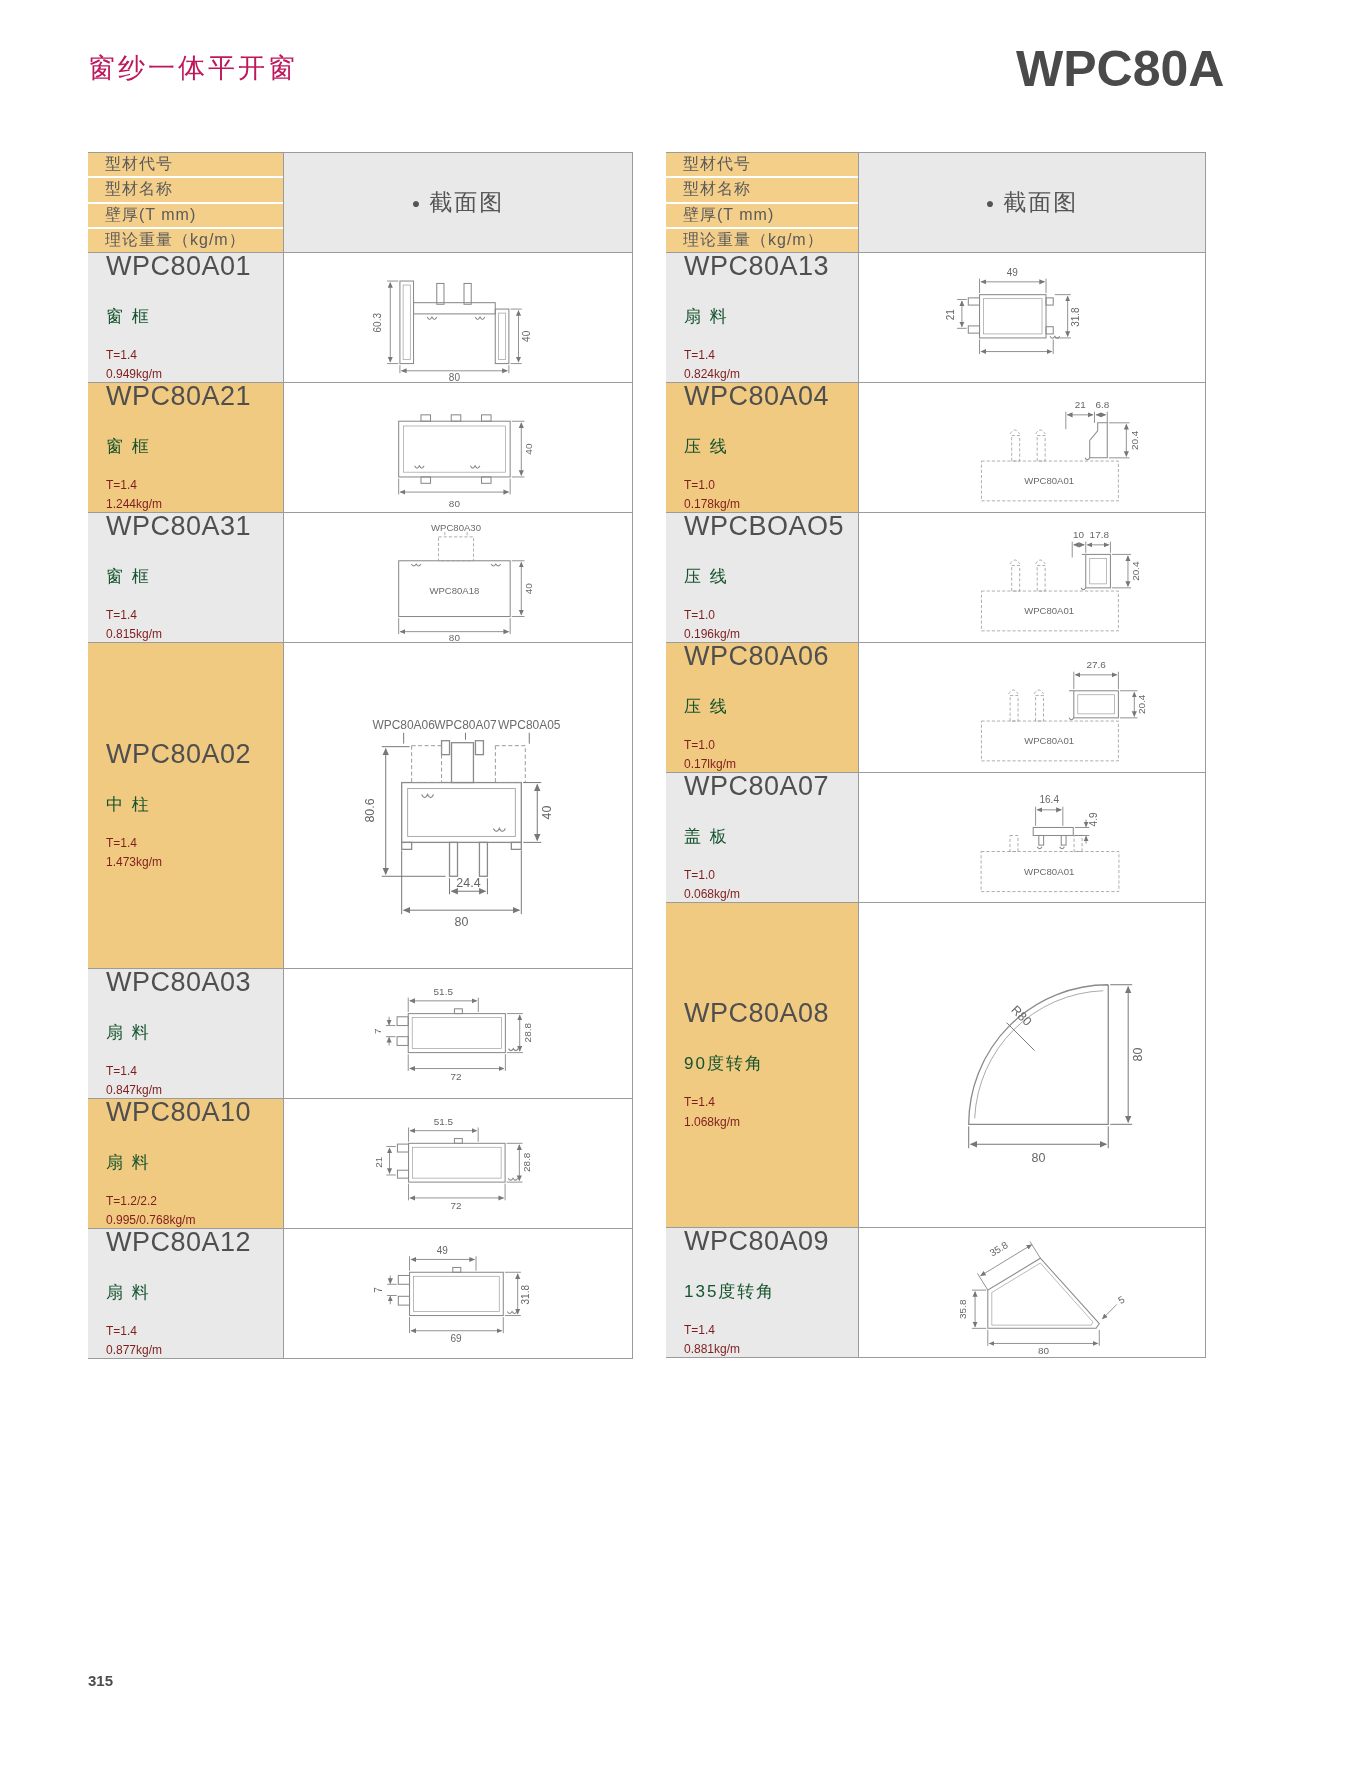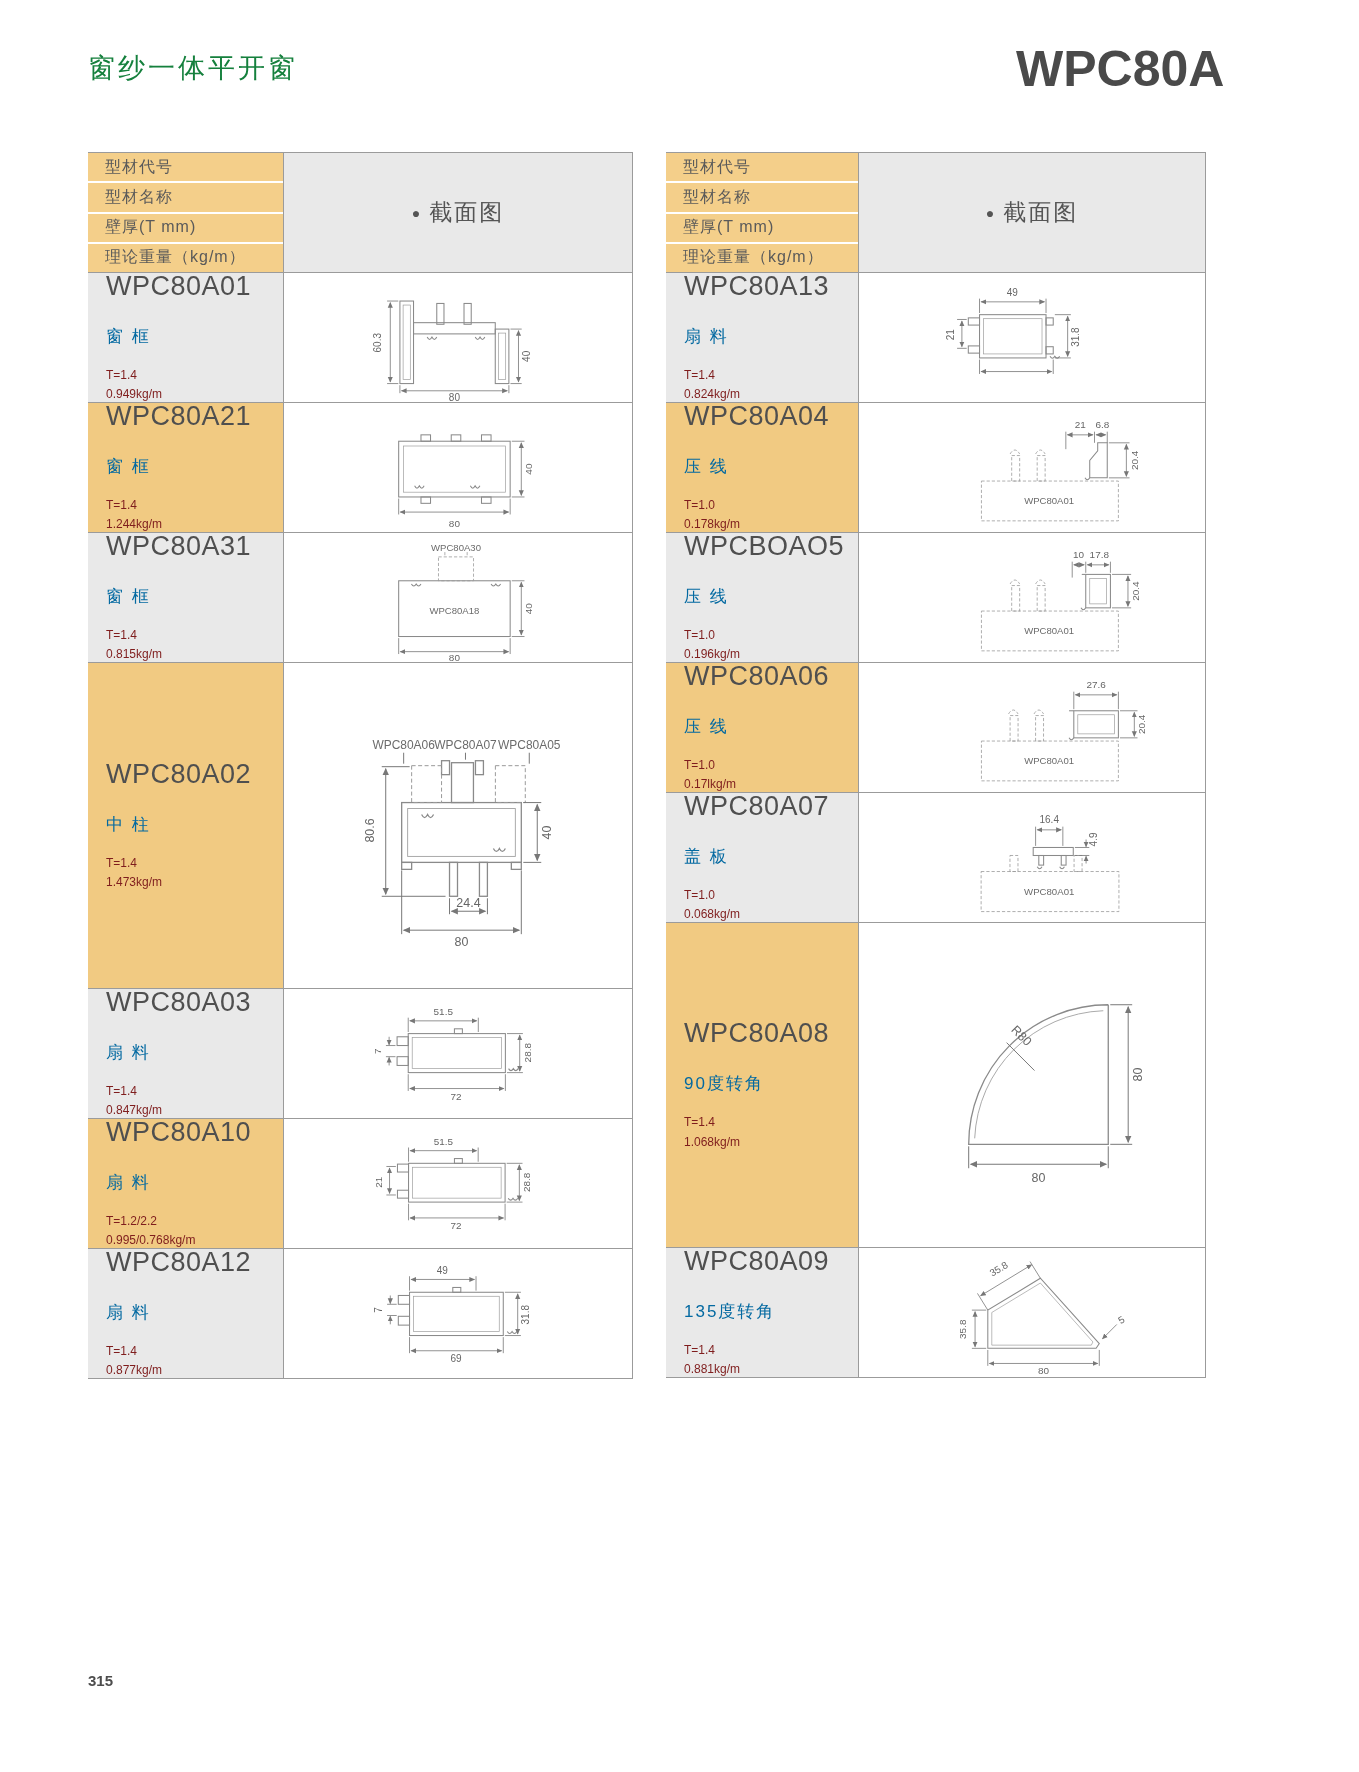--- a/index.html
+++ b/index.html
@@ -4,39 +4,39 @@
 <style>
   :root{
     --header-yellow:#f4cf8a;
     --row-yellow:#f1ca82;
     --row-gray:#e9e9e9;
     --line:#9b9b9b;
   }
   *{box-sizing:border-box;margin:0;padding:0}
   html,body{background:#fff}
   body{width:1359px;height:1772px;position:relative;font-family:"Liberation Sans",sans-serif;overflow:hidden}
-  .page-title-left{position:absolute;left:88px;top:50px;font-size:27px;color:#15803d;letter-spacing:3px}
+  .page-title-left{position:absolute;left:88px;top:50px;font-size:27px;color:#be185d;letter-spacing:3px}
   .page-title-right{position:absolute;left:1016px;top:40px;width:190px;text-align:left;font-size:50px;font-weight:bold;color:#4a4a4a;font-stretch:condensed;letter-spacing:0}
   .ptable{position:absolute;top:152px;border-top:1px solid var(--line);border-right:1px solid var(--line)}
   .ptable.left{left:88px;width:545px}
   .ptable.right{left:666px;width:540px}
-  .thead{display:flex;height:120px;border-bottom:1px solid var(--line)}
+  .thead{display:flex;height:100px;border-bottom:1px solid var(--line)}
   .thead-labels{width:195px;display:flex;flex-direction:column;gap:2px;background:#fff}
   .ptable.right .thead-labels, .ptable.right .label-cell{width:192px}
   .hcell{flex:1;background:var(--header-yellow);display:flex;align-items:center;padding-left:17px;font-size:16px;color:#5a5a5a;letter-spacing:1px}
   .thead-section{flex:1;background:var(--row-gray);border-left:1px solid var(--line);display:flex;align-items:center;justify-content:center;font-size:23px;color:#555;letter-spacing:2px}
   .thead-section .bullet{font-size:14px;margin-right:7px;color:#555}
   .trow{display:flex;height:130px;border-bottom:1px solid var(--line)}
   .trow.tall-l{height:326px}
   .trow.tall-r{height:325px}
   .label-cell{width:195px;display:flex;flex-direction:column;justify-content:center;padding-left:18px}
   .tone-gray{background:var(--row-gray)}
   .tone-yellow{background:var(--row-yellow)}
   .code{font-size:27px;color:#4f4f4f;letter-spacing:.5px}
-  .pname{font-size:17px;color:#0369a1;margin-top:23px;letter-spacing:2px}
+  .pname{font-size:17px;color:#14532d;margin-top:23px;letter-spacing:2px}
   .spec{margin-top:18px;font-size:12px;color:#7f1d1d;line-height:1.6}
   .diagram-cell{flex:1;position:relative;background:#fff;border-left:1px solid var(--line)}
   .diagram-cell svg{position:absolute;left:0;top:0;width:100%;height:100%}
   .page-number{position:absolute;left:88px;top:1672px;font-size:15px;font-weight:bold;color:#4d4d4d;font-stretch:condensed}
   
   .p{fill:none;stroke:#8a8a8a;stroke-width:1.3}
   .p2{fill:none;stroke:#a0a0a0;stroke-width:.9}
   .pd{fill:none;stroke:#9a9a9a;stroke-width:1;stroke-dasharray:4 2.5}
   .d{stroke:#777;stroke-width:1;fill:none}
   .dt{fill:#666;font-size:12.5px;font-family:"Liberation Sans",sans-serif}

